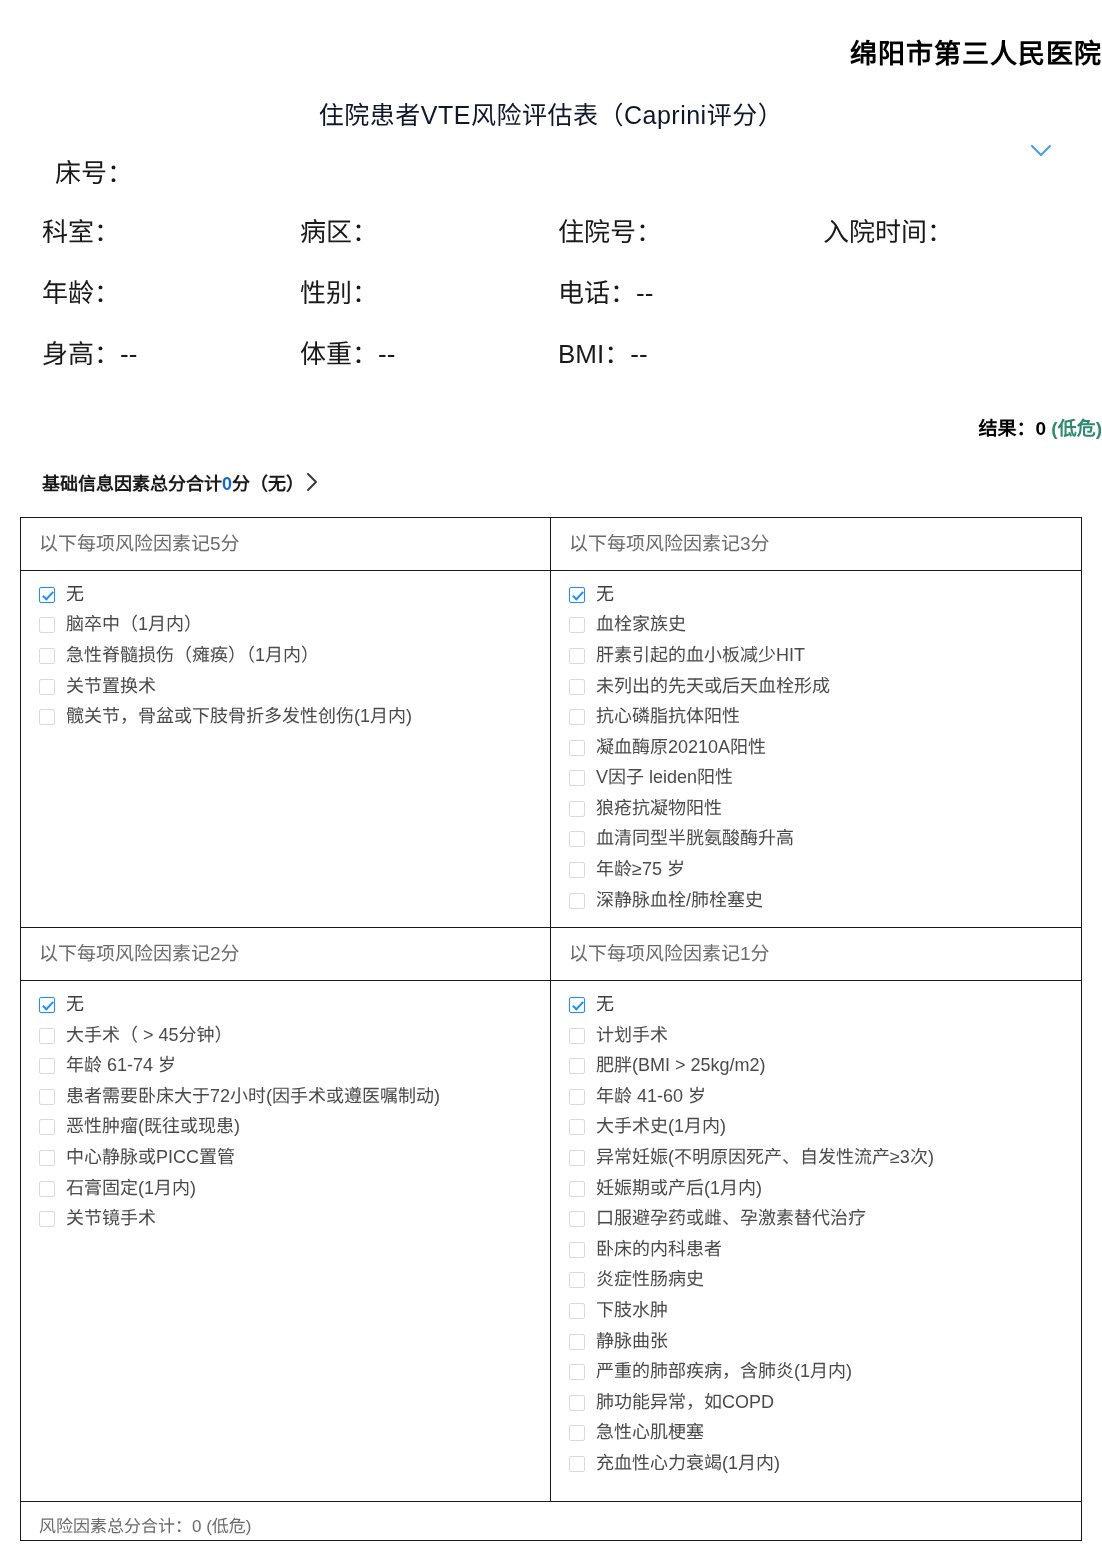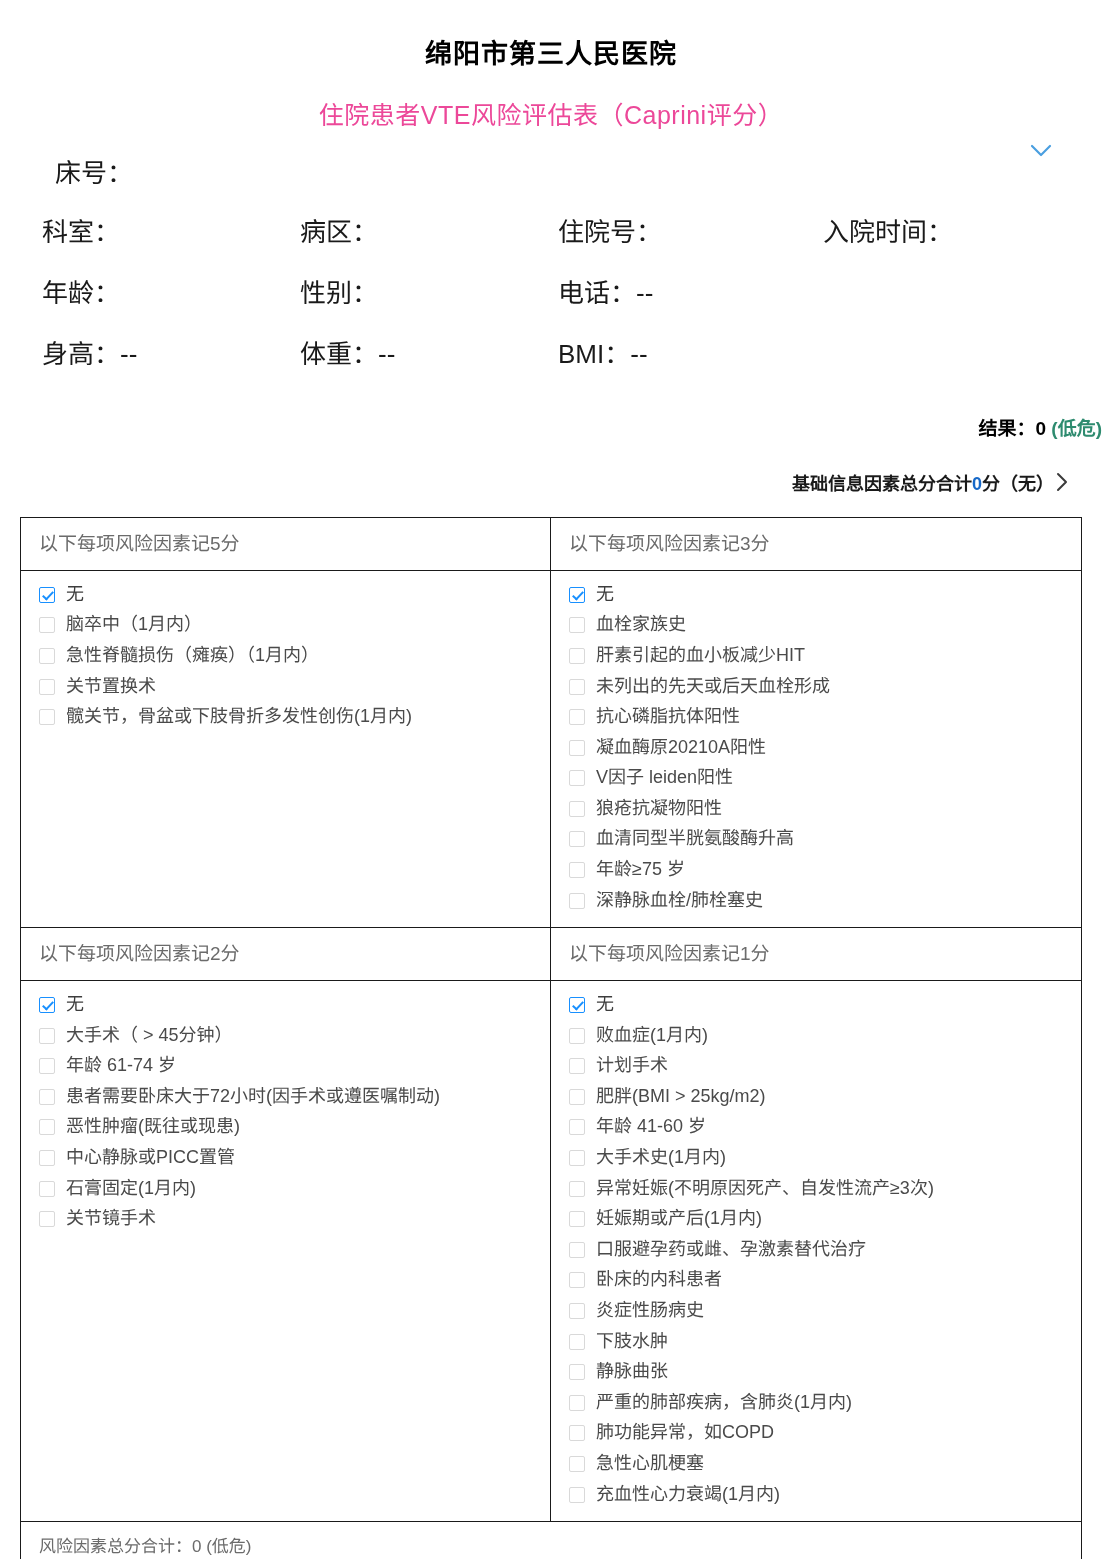--- a/index.html
+++ b/index.html
@@ -16,33 +16,33 @@
     -webkit-font-smoothing: antialiased;
   }
   .page {
     width: 1102px;
     position: relative;
     padding: 0;
   }
 
   
   .title-h1 {
-    text-align: center;
+    text-align: right;
     font-size: 27px;
     font-weight: 700;
     color: #000000;
     letter-spacing: 1px;
     padding-top: 38px;
     line-height: 1.2;
   }
   .title-h2 {
     text-align: center;
     font-size: 25px;
     font-weight: 400;
-    color: #ec4899;
+    color: #0f172a;
     letter-spacing: 0.5px;
     padding-top: 30px;
     line-height: 1.2;
   }
 
   
   .patient-block {
     padding: 28px 0 0 0;
     position: relative;
   }
@@ -81,21 +81,21 @@
     padding: 18px 0 0 20px;
     line-height: 1.2;
     text-align: right;
   }
   .result-risk { color: #2e8b6f; font-weight: 700; }
 
   
   .basic-row {
     display: flex;
     align-items: center;
-    justify-content: flex-end;
+    justify-content: flex-start;
     padding: 28px 32px 22px 42px;
     font-size: 18px;
     font-weight: 700;
     color: #1a1a1a;
   }
   .basic-score { color: #1668c8; font-weight: 700; }
   .chev-right {
     width: 16px;
     height: 22px;
     cursor: pointer;
@@ -352,24 +352,20 @@
       </div>
       <div class="grid-col">
         <div class="sec-header" style="border-top:1.5px solid #1a1a1a;">以下每项风险因素记1分</div>
         <div class="sec-body tall-1">
             <div class="cb-item is-checked">
               <span class="cb-box checked"></span>
               <span class="cb-label">无</span>
             </div>
             <div class="cb-item">
               <span class="cb-box"></span>
-              <span class="cb-label">败血症(1月内)</span>
-            </div>
-            <div class="cb-item">
-              <span class="cb-box"></span>
               <span class="cb-label">计划手术</span>
             </div>
             <div class="cb-item">
               <span class="cb-box"></span>
               <span class="cb-label">肥胖(BMI &gt; 25kg/m2)</span>
             </div>
             <div class="cb-item">
               <span class="cb-box"></span>
               <span class="cb-label">年龄 41-60 岁</span>
             </div>

